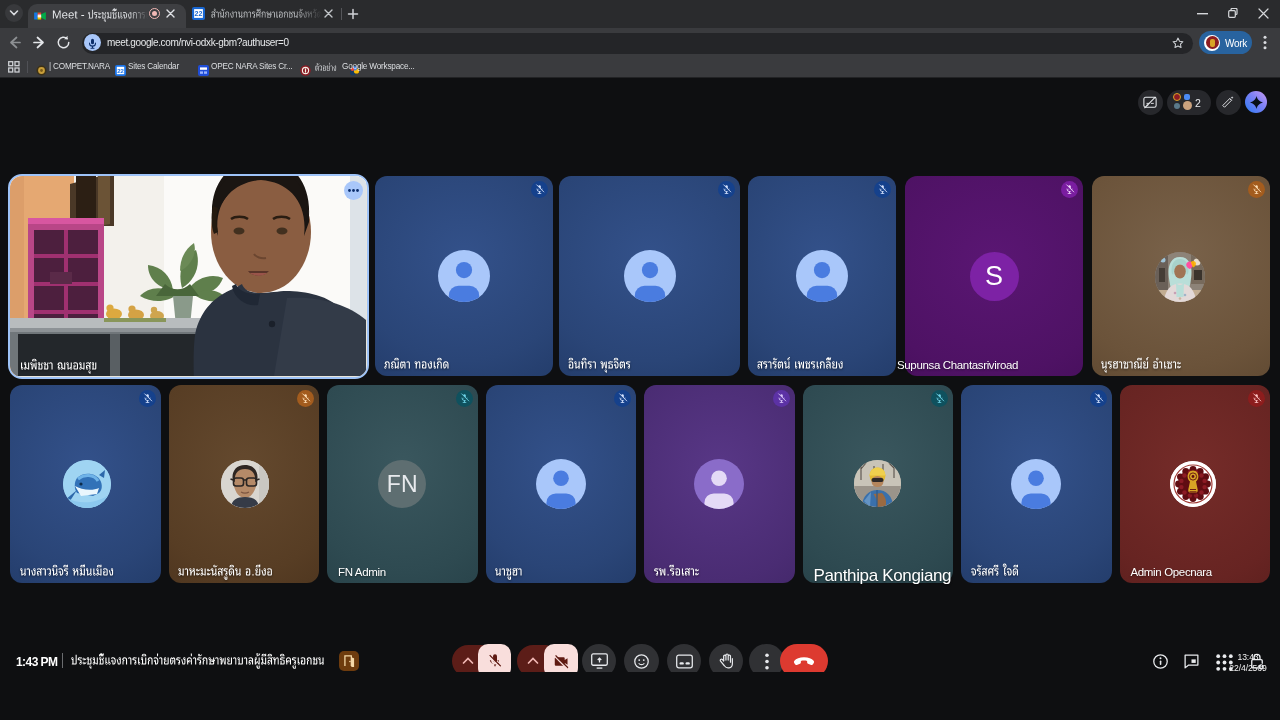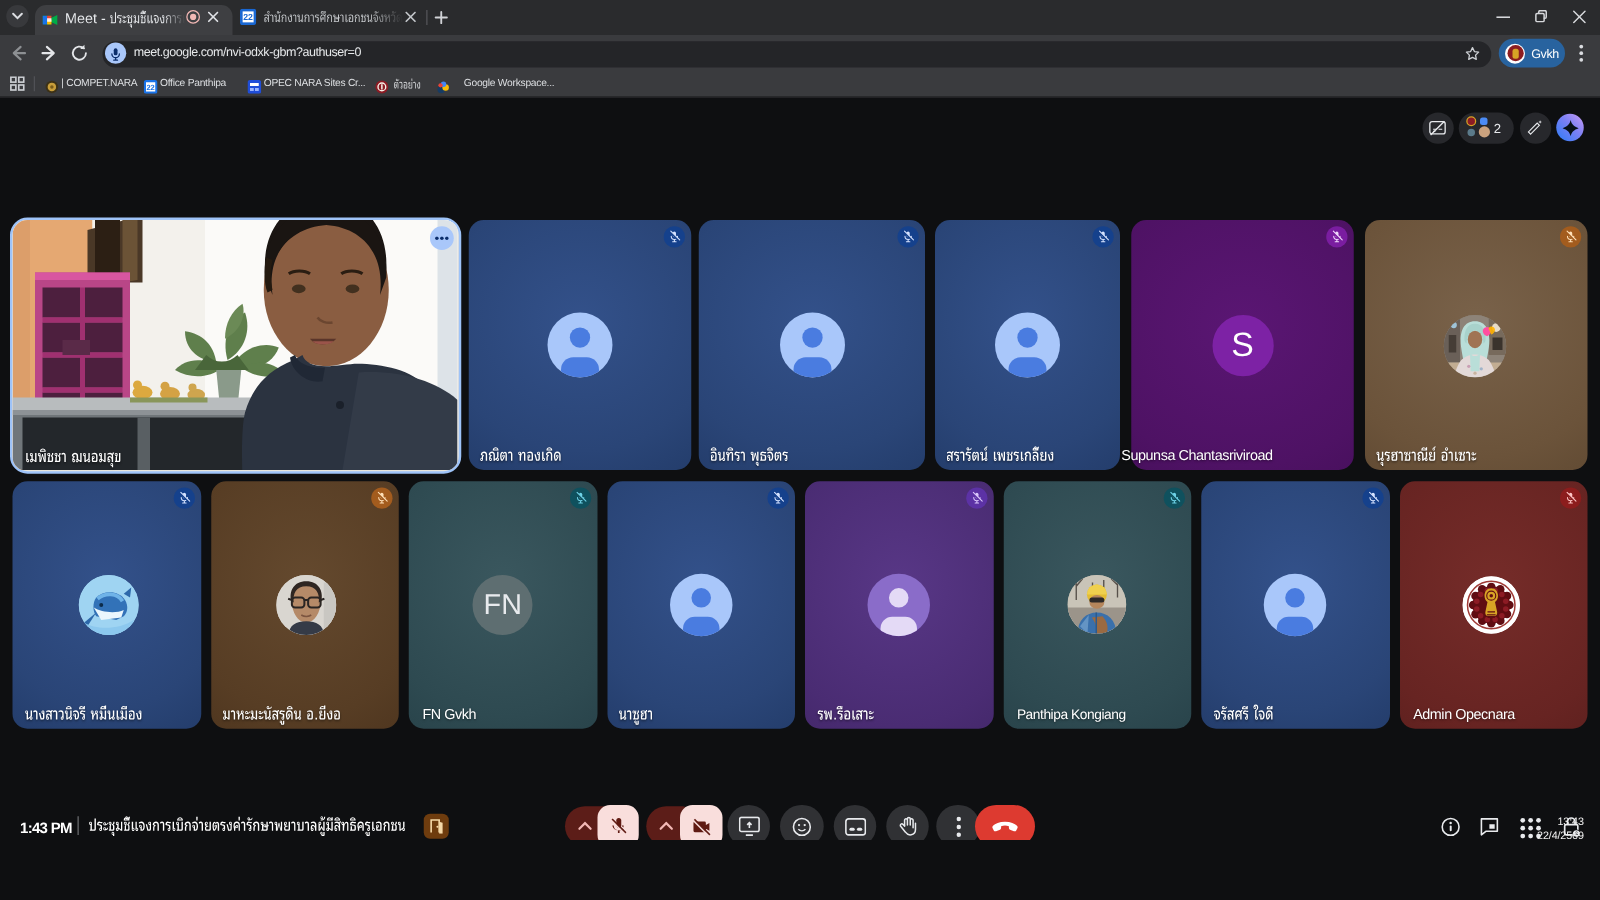--- a/index.html
+++ b/index.html
@@ -82,21 +82,21 @@
 <path d="M2 6.5 a4 4 0 0 0 8 0 M6 10.5 v2.5 M4 13.2 h4" stroke="#0b2d6b" stroke-width="1.4" fill="none" stroke-linecap="round"></path>
     </svg>
 <div class="abs" style="left:107px;top:37px;font-size:10px;color:#e6e8ea;letter-spacing:-.35px">meet.google.com/nvi-odxk-gbm?authuser=0</div>
 <svg class="abs" style="left:1171px;top:35.5px" width="14" height="14" viewBox="0 0 24 24">
       <path d="M12 3.6 14.6 9 20.4 9.8 16.2 13.9 17.2 19.7 12 17 6.8 19.7 7.8 13.9 3.6 9.8 9.4 9z" stroke="#cdd0d4" stroke-width="1.8" fill="none" stroke-linejoin="round"></path>
     </svg>
 <div class="abs" style="left:1199px;top:31px;width:53px;height:23px;background:#28639f;border-radius:12px"></div>
 <div class="circ" style="left:1204px;top:34.5px;width:16px;height:16px;background:#fff"></div>
 <div class="circ" style="left:1205.5px;top:36px;width:13px;height:13px;background:#8c1d21"></div>
 <div class="circ" style="left:1209.5px;top:38.5px;width:5px;height:8px;background:#d8a425;border-radius:2px"></div>
-<div class="abs" style="left:1225px;top:37.5px;font-size:10px;letter-spacing:-.3px;color:#fff">Gvkh</div>
+<div class="abs" style="left:1225px;top:37.5px;font-size:10px;letter-spacing:-.3px;color:#fff">Work</div>
 <svg class="abs" style="left:1263px;top:35px" width="4" height="15">
       <circle cx="2" cy="2.2" r="1.5" fill="#dadce0"></circle>
       <circle cx="2" cy="7.5" r="1.5" fill="#dadce0"></circle>
       <circle cx="2" cy="12.8" r="1.5" fill="#dadce0"></circle>
     </svg>
 <div class="abs" style="left:0;top:56px;width:1280px;height:22px;background:#3a3b3e;border-bottom:1px solid #222325"></div>
 <svg class="abs" style="left:8px;top:61px" width="12" height="12">
       <g fill="none" stroke="#cdd0d4" stroke-width="1.3">
 <rect x="0.7" y="0.7" width="4" height="4"></rect>
         <rect x="7" y="0.7" width="4" height="4"></rect>
@@ -109,21 +109,21 @@
         <circle cx="5.5" cy="5.5" r="5" fill="#3c3117"></circle>
         <circle cx="5.5" cy="5.5" r="3.4" fill="#c89e3a"></circle>
         <circle cx="5.5" cy="5.5" r="1.4" fill="#7a5c1a"></circle>
       </svg></div>
     <div class="abs" style="left:49px;top:62px;font-size:8.2px;letter-spacing:-.2px;color:#dddfe2">| COMPET.NARA</div>
 <div class="abs" style="left:115px;top:61.5px;width:11px;height:11px"><svg width="11" height="11">
         <rect width="11" height="11" rx="2" fill="#1a73e8"></rect>
         <rect x="1.8" y="1.8" width="7.4" height="7.4" fill="#fff"></rect>
         <text x="5.5" y="8" font-family="Liberation Sans" font-size="6" font-weight="bold" fill="#1a73e8" text-anchor="middle">22</text>
       </svg></div>
-    <div class="abs" style="left:128px;top:62px;font-size:8.2px;letter-spacing:-.2px;color:#dddfe2">Office Panthipa</div>
+    <div class="abs" style="left:128px;top:62px;font-size:8.2px;letter-spacing:-.2px;color:#dddfe2">Sites Calendar</div>
 <div class="abs" style="left:198px;top:61.5px;width:11px;height:11px"><svg width="11" height="11">
         <rect width="11" height="11" rx="2" fill="#1f4dd8"></rect>
         <rect x="2" y="2.4" width="7" height="2.4" fill="#fff"></rect>
         <rect x="2" y="6.4" width="3" height="2.4" fill="#9ab4ff"></rect>
         <rect x="6" y="6.4" width="3" height="2.4" fill="#9ab4ff"></rect>
       </svg></div>
     <div class="abs" style="left:211px;top:62px;font-size:8.2px;letter-spacing:-.2px;color:#dddfe2">OPEC NARA Sites Cr...</div>
 <div class="abs" style="left:300px;top:61.5px;width:11px;height:11px"><svg width="11" height="11">
         <circle cx="5.5" cy="5.5" r="5.2" fill="#8c1b24"></circle>
         <circle cx="5.5" cy="5.5" r="3.1" fill="none" stroke="#f5f0e6" stroke-width="1.1"></circle>
@@ -131,21 +131,21 @@
       </svg></div>
 <svg style="position:absolute;left:315px;top:57.7px;overflow:visible" width="24" height="17" viewBox="0 -12.8 24 17">
       <path d="M0.8 0Q0.6 -0.6 0.4 -1.3Q0.3 -2.1 0.3 -2.8Q0.3 -3.6 0.4 -4.1Q0.5 -4.7 0.8 -5Q1 -5.3 1.4 -5.3L2 -4.7L2.6 -5.3Q3.1 -5.3 3.4 -4.8Q3.7 -4.4 3.7 -3.6V0H3.1V-3.6Q3.1 -4 3 -4.3Q2.9 -4.6 2.6 -4.6L2 -4H2L1.4 -4.6Q1.1 -4.5 1 -4Q0.9 -3.5 0.9 -2.8Q0.9 -2.2 1 -1.7Q1.1 -1.1 1.2 -0.7H1.2Q1.3 -0.8 1.4 -0.9Q1.5 -1.1 1.7 -1.4Q1.8 -1.6 1.9 -1.8Q2 -2 2 -2.2L2.2 -2.2Q2.1 -2.1 2.1 -2.1Q2 -2 1.9 -2Q1.7 -2 1.5 -2.2Q1.4 -2.5 1.4 -2.8Q1.4 -3.2 1.5 -3.4Q1.7 -3.6 2 -3.6Q2.3 -3.6 2.4 -3.4Q2.6 -3.1 2.6 -2.8Q2.6 -2.4 2.5 -2Q2.4 -1.6 2.1 -1.1Q1.9 -0.8 1.8 -0.5Q1.6 -0.2 1.4 0ZM2 -2.4Q2.1 -2.4 2.2 -2.5Q2.2 -2.6 2.2 -2.8Q2.2 -3 2.2 -3.1Q2.1 -3.2 2 -3.2Q1.8 -3.2 1.8 -3.1Q1.7 -3 1.7 -2.8Q1.7 -2.6 1.8 -2.5Q1.8 -2.4 2 -2.4Z M2.6 -6.1Q2.4 -6.1 2.3 -6.1Q2.1 -6.2 2 -6.3Q1.9 -6.4 1.8 -6.6Q1.7 -6.8 1.7 -7Q1.7 -7.4 1.9 -7.6Q2.1 -7.9 2.4 -7.9Q2.7 -7.9 2.8 -7.6Q3 -7.4 3 -7Q3 -6.7 2.9 -6.5Q2.7 -6.3 2.5 -6.3V-6.6Q2.5 -6.6 2.6 -6.6Q2.7 -6.6 2.8 -6.6Q3 -6.6 3.3 -6.7Q3.6 -6.9 3.8 -7.1Q4.1 -7.4 4.2 -7.7H4.3V-7Q4.1 -6.7 3.8 -6.5Q3.5 -6.3 3.2 -6.2Q2.9 -6.1 2.6 -6.1ZM2.4 -6.6Q2.5 -6.6 2.6 -6.7Q2.7 -6.8 2.7 -7Q2.7 -7.2 2.6 -7.3Q2.5 -7.4 2.4 -7.4Q2.2 -7.4 2.2 -7.3Q2.1 -7.2 2.1 -7Q2.1 -6.8 2.2 -6.7Q2.2 -6.6 2.4 -6.6Z M6.2 0.1Q5.9 0.1 5.7 -0.2Q5.5 -0.4 5.5 -0.8Q5.5 -1.2 5.7 -1.5Q5.9 -1.7 6.2 -1.7Q6.4 -1.7 6.6 -1.5Q6.7 -1.3 6.7 -1H6.6Q6.6 -1.2 6.5 -1.3Q6.5 -1.5 6.3 -1.5Q6.3 -1.6 6.3 -1.7Q6.3 -1.8 6.3 -2V-3.5Q6.3 -4.1 6.1 -4.4Q5.9 -4.7 5.5 -4.7Q5.2 -4.7 4.9 -4.6Q4.7 -4.5 4.3 -4.2V-4.9Q4.6 -5.2 4.9 -5.3Q5.3 -5.4 5.6 -5.4Q6.2 -5.4 6.6 -5Q6.9 -4.5 6.9 -3.7V-1Q6.9 -0.5 6.7 -0.2Q6.5 0.1 6.2 0.1ZM6.2 -0.4Q6.3 -0.4 6.4 -0.5Q6.5 -0.6 6.5 -0.8Q6.5 -1 6.4 -1.1Q6.3 -1.2 6.2 -1.2Q6 -1.2 6 -1.1Q5.9 -1 5.9 -0.8Q5.9 -0.6 6 -0.5Q6 -0.4 6.2 -0.4Z M8.6 0Q8.3 0 8.1 -0.2Q8 -0.5 8 -0.9V-2.7Q8 -3.2 8.2 -3.5Q8.3 -3.7 8.7 -3.7Q9 -3.7 9.2 -3.5Q9.3 -3.2 9.3 -2.8Q9.3 -2.4 9.2 -2.1Q9 -1.9 8.7 -1.9Q8.4 -1.9 8.3 -2.1Q8.2 -2.3 8.2 -2.7H8.2Q8.2 -2.6 8.3 -2.5Q8.3 -2.4 8.4 -2.3Q8.4 -2.3 8.5 -2.2Q8.5 -2.1 8.5 -2Q8.6 -1.8 8.6 -1.6V-1.1Q8.6 -0.8 8.6 -0.7Q8.7 -0.6 8.9 -0.6H9.9Q10 -0.6 10.1 -0.7Q10.2 -0.9 10.2 -1.1V-3.6Q10.2 -4.2 9.9 -4.4Q9.7 -4.7 9.2 -4.7Q8.9 -4.7 8.6 -4.6Q8.2 -4.5 7.9 -4.3V-5Q8.1 -5.1 8.3 -5.2Q8.5 -5.3 8.8 -5.3Q9 -5.4 9.2 -5.4Q10 -5.4 10.4 -4.9Q10.8 -4.5 10.8 -3.6V-0.9Q10.8 -0.5 10.6 -0.2Q10.4 0 10.1 0ZM8.7 -2.4Q8.8 -2.4 8.9 -2.5Q9 -2.6 9 -2.8Q9 -3 8.9 -3.1Q8.8 -3.2 8.7 -3.2Q8.5 -3.2 8.5 -3.1Q8.4 -3 8.4 -2.8Q8.4 -2.6 8.5 -2.5Q8.5 -2.4 8.7 -2.4Z M12.5 0Q12.2 0 12 -0.3Q11.8 -0.5 11.8 -1V-1.7Q11.8 -2.1 12 -2.3Q12.1 -2.6 12.5 -2.6V-2.7Q12.1 -2.8 11.9 -3.2Q11.7 -3.6 11.7 -4.1Q11.7 -4.7 12 -5Q12.2 -5.3 12.6 -5.3Q12.9 -5.3 13 -5.1Q13.2 -4.9 13.2 -4.5Q13.2 -4.1 13.1 -3.8Q12.9 -3.6 12.6 -3.6Q12.4 -3.6 12.2 -3.8Q12.1 -4 12.1 -4.3Q12.1 -4.3 12.1 -4.4Q12.1 -4.4 12.1 -4.4H12.1Q12.1 -4.3 12.2 -4.2Q12.2 -4.1 12.2 -4.1Q12.2 -4 12.2 -4Q12.2 -3.9 12.2 -3.9Q12.2 -3.5 12.4 -3.2Q12.6 -3 13 -3H13.5V-2.4H13Q12.7 -2.4 12.6 -2.2Q12.4 -2 12.4 -1.7V-1.1Q12.4 -0.9 12.5 -0.8Q12.6 -0.6 12.8 -0.6H13.9Q14.1 -0.6 14.1 -0.8Q14.2 -0.9 14.2 -1.1V-5.3H14.8V-1Q14.8 -0.5 14.6 -0.3Q14.5 0 14.1 0ZM12.5 -4Q12.7 -4 12.8 -4.1Q12.8 -4.3 12.8 -4.4Q12.8 -4.6 12.8 -4.7Q12.7 -4.9 12.5 -4.9Q12.4 -4.9 12.3 -4.7Q12.3 -4.6 12.3 -4.4Q12.3 -4.3 12.3 -4.1Q12.4 -4 12.5 -4Z M14.3 -6.1 14.2 -7.3V-8.1H14.8V-7.3L14.8 -6.1Z M17 0V-3.7Q17 -4.2 16.9 -4.5Q16.8 -4.7 16.5 -4.7Q16.3 -4.7 16.1 -4.6Q15.9 -4.5 15.7 -4.2L15.4 -4.8Q15.7 -5.1 16 -5.2Q16.2 -5.4 16.5 -5.4Q17.1 -5.4 17.3 -4.9Q17.6 -4.5 17.6 -3.8V0Z M19.3 0 18.4 -3.9H19L19.8 -0.5L19.6 -0.6H20.1Q20.3 -0.6 20.4 -0.8Q20.5 -1 20.5 -1.3V-3.3Q20.5 -3.4 20.5 -3.6Q20.5 -3.7 20.6 -3.8Q20.7 -3.9 20.8 -4Q20.9 -4.1 20.9 -4.3H20.9Q20.9 -4 20.8 -3.7Q20.6 -3.5 20.4 -3.5Q20.1 -3.5 19.9 -3.8Q19.7 -4 19.7 -4.4Q19.7 -4.8 19.9 -5.1Q20.1 -5.3 20.4 -5.3Q20.7 -5.3 20.9 -5.1Q21.1 -4.8 21.1 -4.4V-1.3Q21.1 -0.7 20.9 -0.3Q20.7 0 20.2 0ZM20.4 -4Q20.6 -4 20.6 -4.1Q20.7 -4.2 20.7 -4.4Q20.7 -4.6 20.6 -4.7Q20.6 -4.8 20.4 -4.8Q20.3 -4.8 20.2 -4.7Q20.1 -4.6 20.1 -4.4Q20.1 -4.2 20.2 -4.1Q20.3 -4 20.4 -4Z" fill="#dddfe2"></path>
     </svg>
 <div class="abs" style="left:349px;top:61.5px;width:11px;height:11px"><svg width="11" height="11">
         <circle cx="4" cy="7.5" r="3" fill="#173b63"></circle>
         <circle cx="7.5" cy="6" r="2.6" fill="#fbbc04"></circle>
         <circle cx="5.8" cy="3.4" r="2.2" fill="#4285f4"></circle>
         <circle cx="3.4" cy="4.2" r="1.7" fill="#ea4335"></circle>
       </svg></div>
-    <div class="abs" style="left:371px;top:62px;font-size:8.2px;letter-spacing:-.2px;color:#dddfe2">Google Workspace...</div>
+    <div class="abs" style="left:342px;top:62px;font-size:8.2px;letter-spacing:-.2px;color:#dddfe2">Google Workspace...</div>
 <div class="circ" style="left:1137.5px;top:89.5px;width:25px;height:25px;background:#27282c"></div>
 <svg class="abs" style="left:1143px;top:95.5px" width="14" height="13" viewBox="0 0 24 22">
 <rect x="1.5" y="2" width="21" height="17" rx="3" fill="none" stroke="#e8eaed" stroke-width="1.8"></rect>
 <path d="M6 12.5 h5 M13.5 12.5 h5 M6 15.5 h3" stroke="#e8eaed" stroke-width="1.6"></path>
 <path d="M2.5 20.5 21.5 1.5" stroke="#e8eaed" stroke-width="1.9"></path>
     </svg>
 <div class="abs" style="left:1167px;top:89.5px;width:44px;height:25px;background:#27282c;border-radius:13px"></div>
 <div class="circ" style="left:1173px;top:93px;width:8px;height:8px;background:#8c1b24;border:1px solid #d8a425"></div>
 <div class="abs" style="left:1184px;top:93.5px;width:6px;height:6px;background:#4b8bf5;border-radius:2px"></div>
 <div class="circ" style="left:1173.5px;top:102.5px;width:6.5px;height:6.5px;background:#5b7a8a"></div>
@@ -306,21 +306,21 @@
     <div class="chip" style="left:455.5px;top:389.5px;width:17px;height:17px;background:#0f515e">
       <svg width="11" height="11" viewBox="0 0 24 24">
         <rect x="9.2" y="2.5" width="5.6" height="10" rx="2.8" fill="#6fd3e8"></rect>
         <path d="M6.5 11 a5.5 5.5 0 0 0 11 0 M12 16.5 V20 M9 20.5 h6" stroke="#6fd3e8" stroke-width="1.9" fill="none" stroke-linecap="round"></path>
         <path d="M4.5 3 20 18.5" stroke="#0f515e" stroke-width="3.4"></path>
         <path d="M5.8 1.8 21.3 17.3" stroke="#6fd3e8" stroke-width="1.9" stroke-linecap="round"></path>
       </svg>
     </div>
     <div class="circ" style="left:378.2px;top:459.5px;width:48px;height:48px;background:#5e6e71"></div>
     <div class="abs" style="left:402.2px;top:483.5px;transform:translate(-50%,-50%);font-size:23px;color:#e8eaed;line-height:1">FN</div>
-    <div class="abs" style="left:338px;top:565.5px;font-size:11.5px;letter-spacing:-.35px;color:#fff;text-shadow:0 1px 2px rgba(0,0,0,.5)">FN Gvkh</div>
+    <div class="abs" style="left:338px;top:565.5px;font-size:11.5px;letter-spacing:-.35px;color:#fff;text-shadow:0 1px 2px rgba(0,0,0,.5)">FN Admin</div>
 <div class="tile" style="left:485.5px;top:385px;width:150.5px;height:198px;background:radial-gradient(115% 95% at 50% 40%,#33518a 0%,#2a4577 55%,#233c6a 80%,#1e355e 100%)"></div>
     <div class="chip" style="left:614px;top:389.5px;width:17px;height:17px;background:#15418c">
       <svg width="11" height="11" viewBox="0 0 24 24">
         <rect x="9.2" y="2.5" width="5.6" height="10" rx="2.8" fill="#d6e3ff"></rect>
         <path d="M6.5 11 a5.5 5.5 0 0 0 11 0 M12 16.5 V20 M9 20.5 h6" stroke="#d6e3ff" stroke-width="1.9" fill="none" stroke-linecap="round"></path>
         <path d="M4.5 3 20 18.5" stroke="#15418c" stroke-width="3.4"></path>
         <path d="M5.8 1.8 21.3 17.3" stroke="#d6e3ff" stroke-width="1.9" stroke-linecap="round"></path>
       </svg>
     </div>
     <div class="circ" style="left:535.75px;top:458.5px;width:50px;height:50px;background:#a9c7fa;overflow:hidden"><svg width="50" height="50" viewBox="0 0 48 48">
@@ -365,21 +365,21 @@
         </g>
 <circle cx="23.5" cy="15.5" r="8" fill="#e3bc32"></circle>
 <path d="M15.5 15.5 a8 8 0 0 1 16 0z" fill="#efd04e"></path>
 <ellipse cx="23.5" cy="21.5" rx="6" ry="5.5" fill="#b5865c"></ellipse>
 <rect x="17.5" y="18" width="12" height="4" rx="2" fill="#2e2a28"></rect>
 <path d="M8 47 c0-11 7-17 15.5-17 S39 36 39 47z" fill="#3a70ab"></path>
 <path d="M17 32 l-7 9 6 6z" fill="#6494c4"></path>
 <path d="M19.5 34 c4 6 4 9 3 13 h9 c1.5-6 0-10-3.5-14z" fill="#9a6a42"></path>
 <path d="M23 30 v17" stroke="#2c5a8c" stroke-width="1.2"></path>
 </svg></div>
-    <div class="abs" style="left:813.5px;top:565.5px;font-size:11px;letter-spacing:-.35px;color:#fff;text-shadow:0 1px 2px rgba(0,0,0,.5)">Panthipa Kongiang</div>
+    <div class="abs" style="left:813.5px;top:565.5px;font-size:17px;letter-spacing:-.35px;color:#fff;text-shadow:0 1px 2px rgba(0,0,0,.5)">Panthipa Kongiang</div>
 <div class="tile" style="left:961px;top:385px;width:150.5px;height:198px;background:radial-gradient(115% 95% at 50% 40%,#33518a 0%,#2a4577 55%,#233c6a 80%,#1e355e 100%)"></div>
     <div class="chip" style="left:1089.5px;top:389.5px;width:17px;height:17px;background:#15418c">
       <svg width="11" height="11" viewBox="0 0 24 24">
         <rect x="9.2" y="2.5" width="5.6" height="10" rx="2.8" fill="#d6e3ff"></rect>
         <path d="M6.5 11 a5.5 5.5 0 0 0 11 0 M12 16.5 V20 M9 20.5 h6" stroke="#d6e3ff" stroke-width="1.9" fill="none" stroke-linecap="round"></path>
         <path d="M4.5 3 20 18.5" stroke="#15418c" stroke-width="3.4"></path>
         <path d="M5.8 1.8 21.3 17.3" stroke="#d6e3ff" stroke-width="1.9" stroke-linecap="round"></path>
       </svg>
     </div>
     <div class="circ" style="left:1011.25px;top:458.5px;width:50px;height:50px;background:#a9c7fa;overflow:hidden"><svg width="50" height="50" viewBox="0 0 48 48">
@@ -732,13 +732,13 @@
     </svg>
 <svg class="abs" style="left:1189px;top:699px" width="14" height="13" viewBox="0 0 14 13">
       <path d="M1 4.5 h2.5 L7 1.5 v10 L3.5 8.5 H1z" fill="#ededed"></path>
 <path d="M9 4 a3.5 3.5 0 0 1 0 5 M11 2.5 a6 6 0 0 1 0 8" stroke="#ededed" stroke-width="1.2" fill="none" stroke-linecap="round"></path>
     </svg>
 <svg class="abs" style="left:1205px;top:700px" width="15" height="11">
       <rect x="0.5" y="0.5" width="13" height="10" rx="2" fill="#8fd6a0" stroke="#e8e8e8" stroke-width="1"></rect>
       <rect x="14" y="3.5" width="1.5" height="4" fill="#e8e8e8"></rect>
       <path d="M7.5 2 5.5 5.5 h2 L6.5 9 9.5 5 h-2z" fill="#2a5c38"></path>
     </svg>
-<div class="abs" style="left:1229px;top:652px;width:38px;height:22px;font-size:8.6px;letter-spacing:-.1px;line-height:10.5px;color:#f2f2f2;text-align:right">13:43<br>22/4/2569</div>
+<div class="abs" style="left:1229px;top:652px;width:38px;height:22px;font-size:8.6px;letter-spacing:-.1px;line-height:10.5px;color:#f2f2f2;text-align:center">13:43<br>22/4/2569</div>
 </div>
 </body></html>

